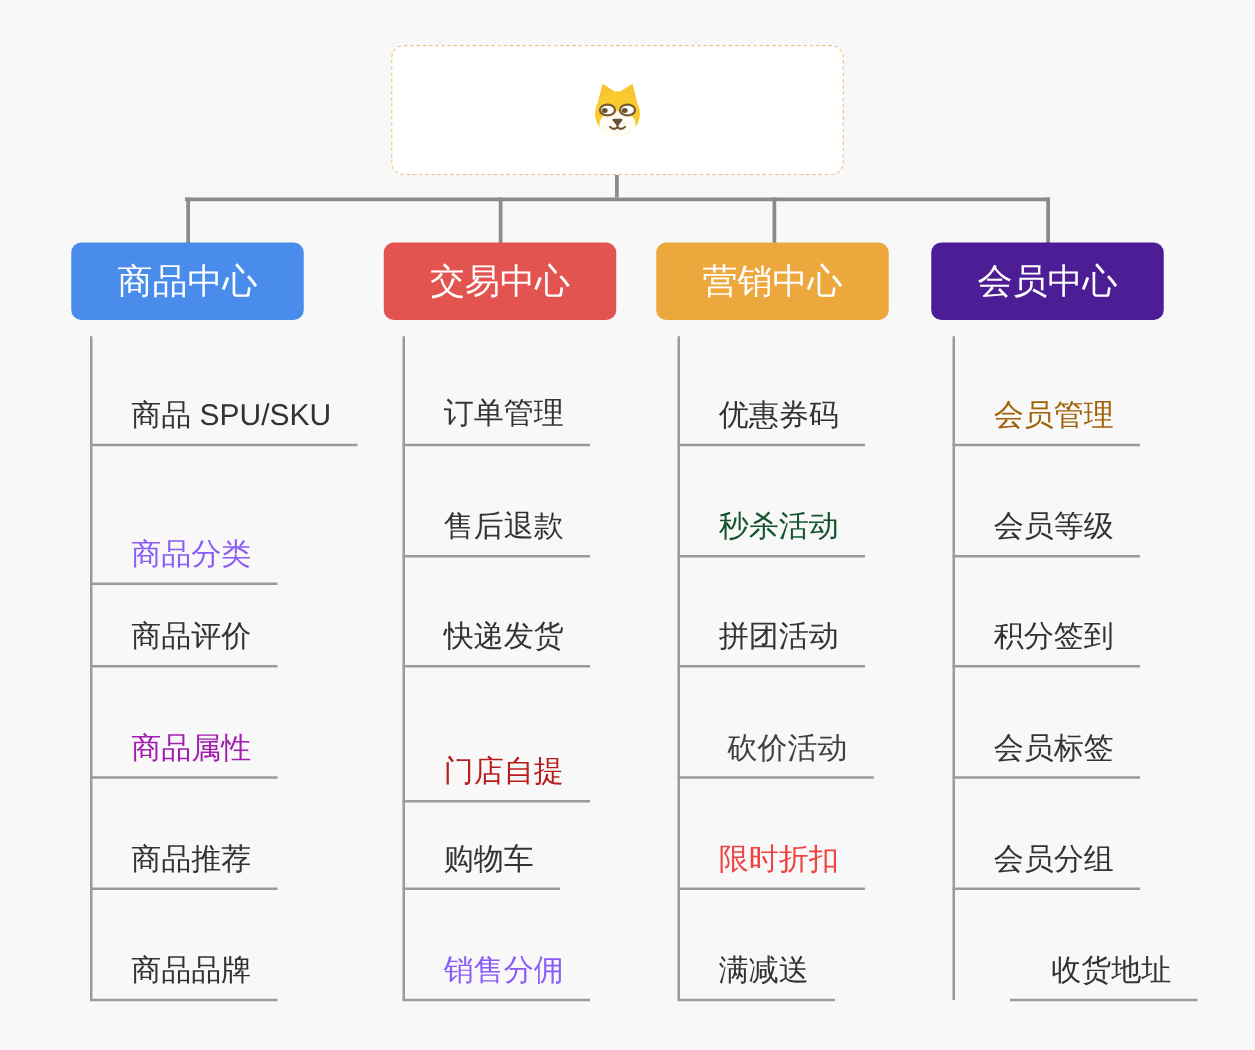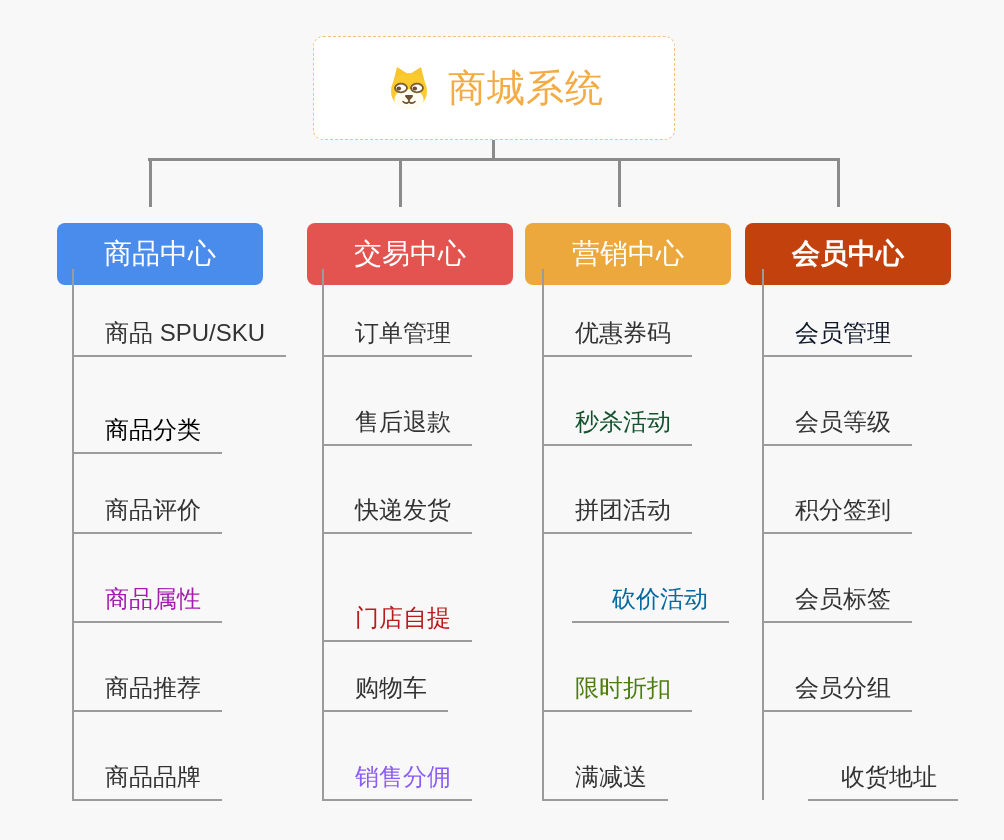--- a/index.html
+++ b/index.html
@@ -25,21 +25,21 @@
   .dog-icon{width:50px;height:50px;display:block;}
 
   
   .line{position:absolute;background:#8b8b8b;}
   .root-stub{left:492px;top:140px;width:3px;height:18px;}
   .h-rail{left:148px;top:158px;width:692px;height:3px;}
   .drop{top:158px;width:3px;height:49px;}
 
   
   .branch-box{
-    position:absolute;top:223px;width:206px;height:62px;
+    position:absolute;top:194px;width:186px;height:62px;
     border-radius:8px;display:flex;align-items:center;justify-content:center;
     box-sizing:border-box;
   }
   .branch-label{color:#ffffff;font-size:28px;line-height:1;white-space:nowrap;}
 
   
   .spine{position:absolute;top:269px;width:2px;height:531px;background:#9b9b9b;}
 
   
   .sub-item{
@@ -64,76 +64,75 @@
         <ellipse cx="25" cy="36.5" rx="14.5" ry="10.5" fill="#fffcf2"></ellipse>
         <ellipse cx="17" cy="25" rx="6" ry="4.3" fill="#ffffff" stroke="#7a5b2e" stroke-width="1.8"></ellipse>
         <ellipse cx="33" cy="25" rx="6" ry="4.3" fill="#ffffff" stroke="#7a5b2e" stroke-width="1.8"></ellipse>
         <ellipse cx="14.8" cy="25.4" rx="2.3" ry="2" fill="#6b4f28"></ellipse>
         <ellipse cx="30.8" cy="25.4" rx="2.3" ry="2" fill="#6b4f28"></ellipse>
         <polygon points="22,33 28,33 25,36.5" fill="#6b5132" stroke="#6b5132" stroke-width="2" stroke-linejoin="round"></polygon>
         <line x1="25" y1="36.5" x2="25" y2="38.6" stroke="#6b5132" stroke-width="1.6"></line>
         <path d="M19,38.5 Q22,41.6 25,38.8 Q28,41.6 31,38.5" fill="none" stroke="#6b5132" stroke-width="1.6" stroke-linecap="round"></path>
       </svg>
     </span>
-    <span class="root-label" style="color: rgb(242, 171, 69);">商城系统</span>
   </div>
 
   <div class="line root-stub" style="background: rgb(139, 139, 139);"></div>
   <div class="line h-rail" style="background: rgb(139, 139, 139);"></div>
 
   <div id="branches">
   <div class="branch-wrap">
     <div class="line drop" style="left: 149px; background: rgb(139, 139, 139);"></div>
     <div class="branch-box" style="left: 57px; background: rgb(74, 140, 236);">
       <span class="branch-label">商品中心</span>
     </div>
     <div class="spine" style="left: 72px; background: rgb(155, 155, 155);"></div>
   <div class="sub-item" style="left: 72px; top: 317px; color: rgb(51, 51, 51); border-bottom-color: rgb(155, 155, 155);">商品 SPU/SKU</div>
-        <div class="sub-item" style="left: 72px; top: 414px; color: #000000; border-bottom-color: rgb(155, 155, 155);">商品分类</div>
+        <div class="sub-item" style="left: 72px; top: 428px; color: #8b5cf6; border-bottom-color: rgb(155, 155, 155);">商品分类</div>
         <div class="sub-item" style="left: 72px; top: 494px; color: rgb(51, 51, 51); border-bottom-color: rgb(155, 155, 155);">商品评价</div>
         <div class="sub-item" style="left: 72px; top: 583px; color: #a21caf; border-bottom-color: rgb(155, 155, 155);">商品属性</div>
         <div class="sub-item" style="left: 72px; top: 672px; color: rgb(51, 51, 51); border-bottom-color: rgb(155, 155, 155);">商品推荐</div>
         <div class="sub-item" style="left: 72px; top: 761px; color: rgb(51, 51, 51); border-bottom-color: rgb(155, 155, 155);">商品品牌</div>
       </div>
 
   <div class="branch-wrap">
     <div class="line drop" style="left: 399px; background: rgb(139, 139, 139);"></div>
     <div class="branch-box" style="left: 307px; background: rgb(227, 84, 80);">
       <span class="branch-label">交易中心</span>
     </div>
     <div class="spine" style="left: 322px; background: rgb(155, 155, 155);"></div>
-  <div class="sub-item" style="left: 322px; top: 317px; color: rgb(51, 51, 51); border-bottom-color: rgb(155, 155, 155);">订单管理</div>
+  <div class="sub-item" style="left: 322px; top: 317px; color: rgb(51, 51, 51); border-bottom-color: rgb(155, 155, 155); font-family: Liberation Mono, monospace;">订单管理</div>
         <div class="sub-item" style="left: 322px; top: 406px; color: rgb(51, 51, 51); border-bottom-color: rgb(155, 155, 155);">售后退款</div>
         <div class="sub-item" style="left: 322px; top: 494px; color: rgb(51, 51, 51); border-bottom-color: rgb(155, 155, 155);">快递发货</div>
         <div class="sub-item" style="left: 322px; top: 602px; color: #b91c1c; border-bottom-color: rgb(155, 155, 155);">门店自提</div>
         <div class="sub-item" style="left: 322px; top: 672px; color: rgb(51, 51, 51); border-bottom-color: rgb(155, 155, 155); text-align: right;">购物车</div>
         <div class="sub-item" style="left: 322px; top: 761px; color: #8b5cf6; border-bottom-color: rgb(155, 155, 155);">销售分佣</div>
       </div>
 
   <div class="branch-wrap">
     <div class="line drop" style="left: 618px; background: rgb(139, 139, 139);"></div>
     <div class="branch-box" style="left: 525px; background: rgb(236, 168, 60);">
       <span class="branch-label">营销中心</span>
     </div>
     <div class="spine" style="left: 542px; background: rgb(155, 155, 155);"></div>
   <div class="sub-item" style="left: 542px; top: 317px; color: rgb(51, 51, 51); border-bottom-color: rgb(155, 155, 155);">优惠券码</div>
         <div class="sub-item" style="left: 542px; top: 406px; color: #14532d; border-bottom-color: rgb(155, 155, 155);">秒杀活动</div>
         <div class="sub-item" style="left: 542px; top: 494px; color: rgb(51, 51, 51); border-bottom-color: rgb(155, 155, 155);">拼团活动</div>
-        <div class="sub-item" style="left: 572px; top: 583px; color: #0369a1; border-bottom-color: rgb(155, 155, 155); padding-left: 40px;">砍价活动</div>
-        <div class="sub-item" style="left: 542px; top: 672px; color: #4d7c0f; border-bottom-color: rgb(155, 155, 155);">限时折扣</div>
+        <div class="sub-item" style="left: 542px; top: 583px; color: #404040; border-bottom-color: rgb(155, 155, 155); padding-left: 40px;">砍价活动</div>
+        <div class="sub-item" style="left: 542px; top: 672px; color: #ef4444; border-bottom-color: rgb(155, 155, 155);">限时折扣</div>
         <div class="sub-item" style="left: 542px; top: 761px; color: rgb(51, 51, 51); border-bottom-color: rgb(155, 155, 155); text-align: center;">满减送</div>
       </div>
 
   <div class="branch-wrap">
     <div class="line drop" style="left: 837px; background: rgb(139, 139, 139);"></div>
-    <div class="branch-box" style="left: 745px; background: #c2410c; font-weight: bold;">
+    <div class="branch-box" style="left: 745px; background: #4c1d95;">
       <span class="branch-label">会员中心</span>
     </div>
     <div class="spine" style="left: 762px; background: rgb(155, 155, 155);"></div>
-  <div class="sub-item" style="left: 762px; top: 317px; color: #0f172a; border-bottom-color: rgb(155, 155, 155);">会员管理</div>
+  <div class="sub-item" style="left: 762px; top: 317px; color: #a16207; border-bottom-color: rgb(155, 155, 155);">会员管理</div>
         <div class="sub-item" style="left: 762px; top: 406px; color: rgb(51, 51, 51); border-bottom-color: rgb(155, 155, 155);">会员等级</div>
         <div class="sub-item" style="left: 762px; top: 494px; color: rgb(51, 51, 51); border-bottom-color: rgb(155, 155, 155);">积分签到</div>
         <div class="sub-item" style="left: 762px; top: 583px; color: rgb(51, 51, 51); border-bottom-color: rgb(155, 155, 155);">会员标签</div>
         <div class="sub-item" style="left: 762px; top: 672px; color: rgb(51, 51, 51); border-bottom-color: rgb(155, 155, 155);">会员分组</div>
         <div class="sub-item" style="left: 762px; top: 761px; color: rgb(51, 51, 51); border-bottom-color: rgb(155, 155, 155); margin-left: 46px;">收货地址</div>
       </div>
 </div>
 </div>
 
 </body></html>

